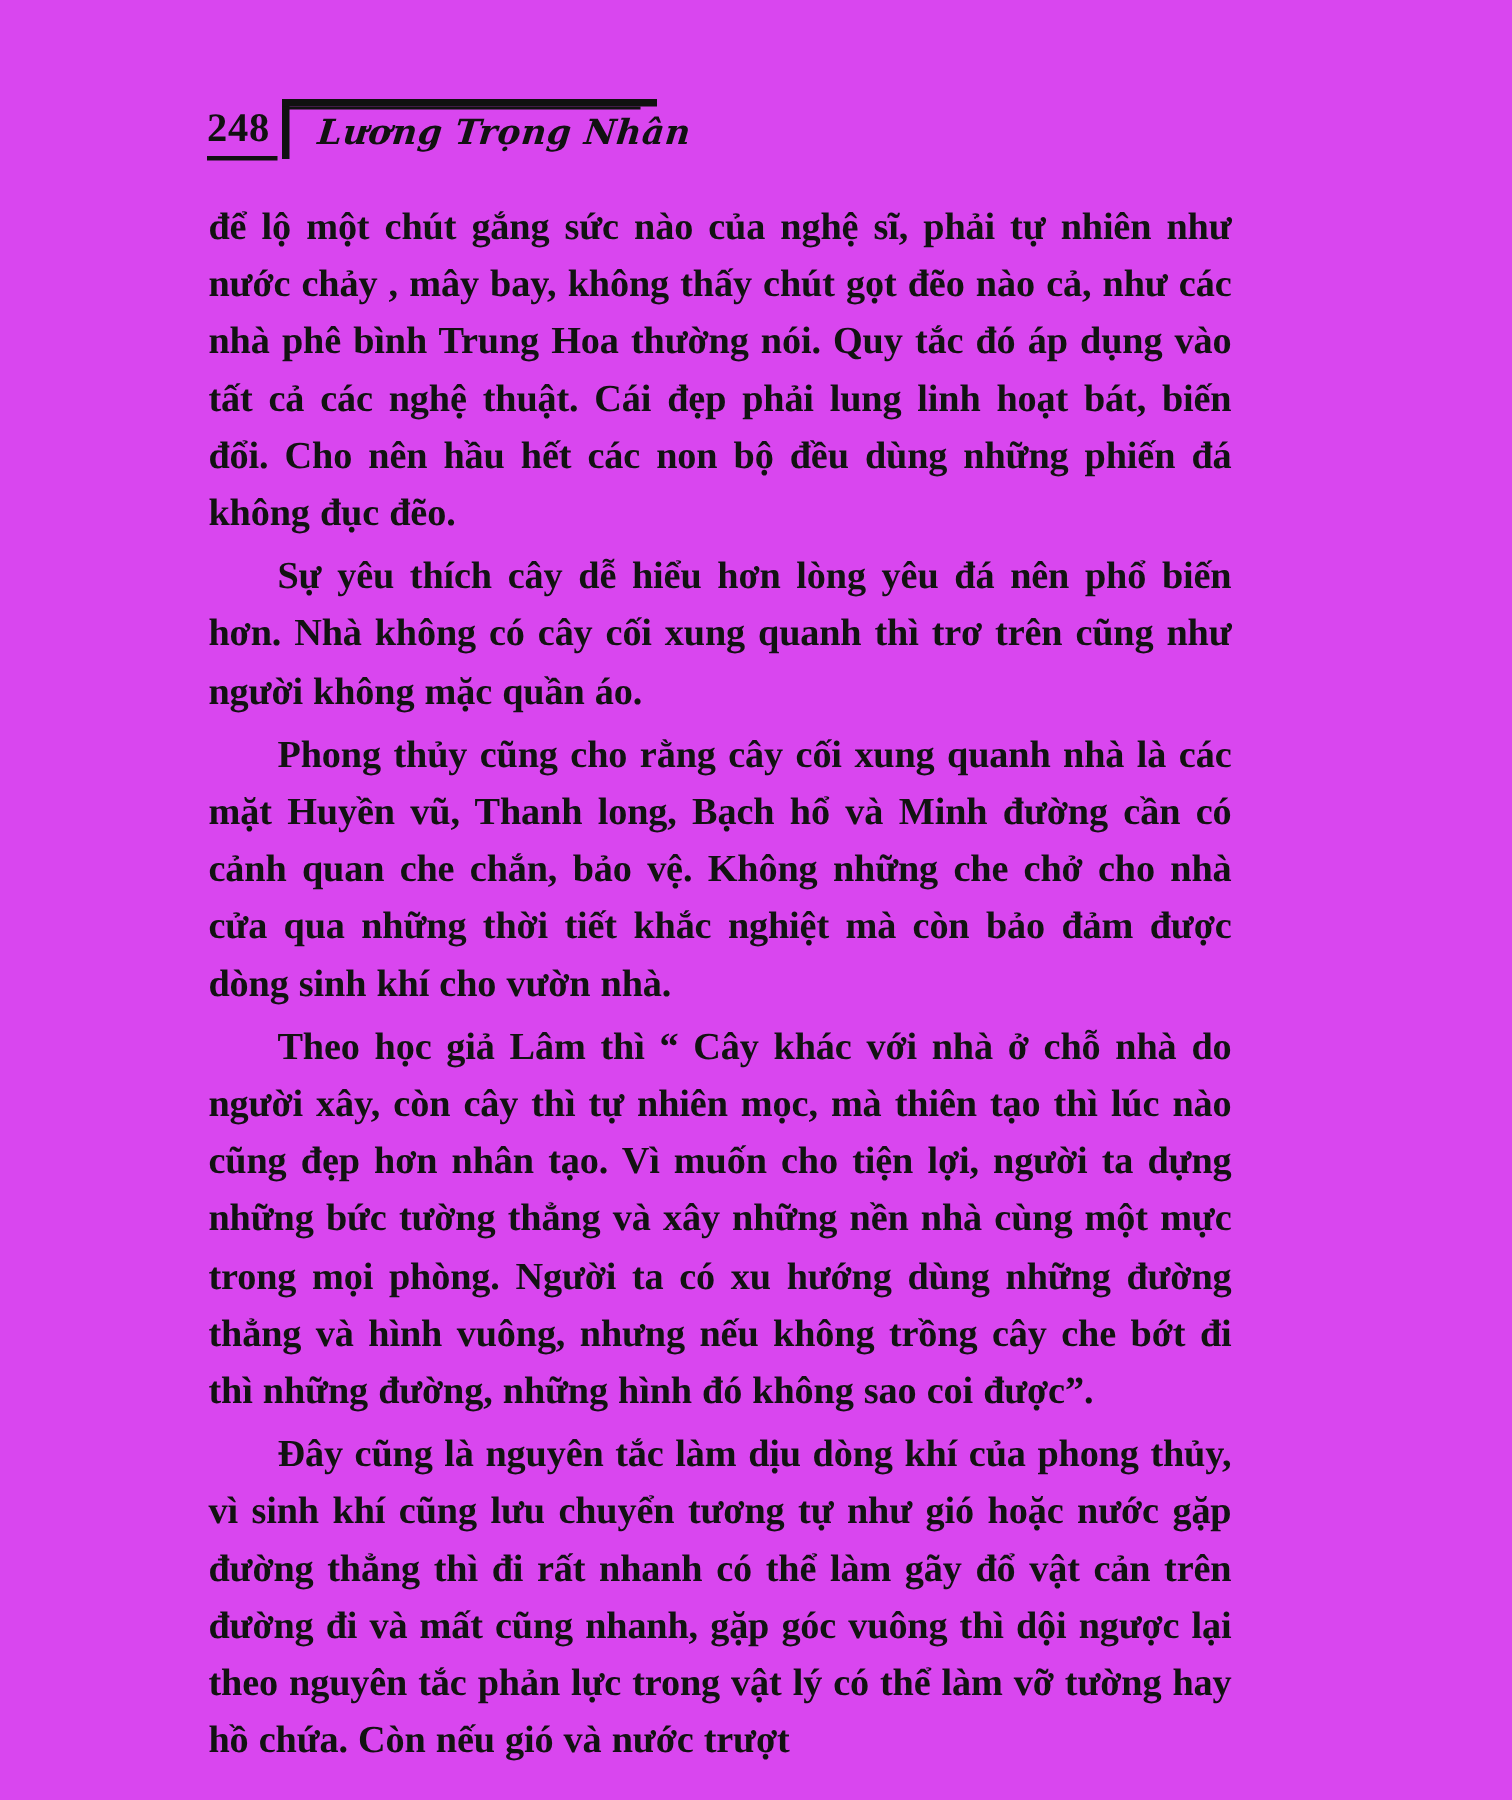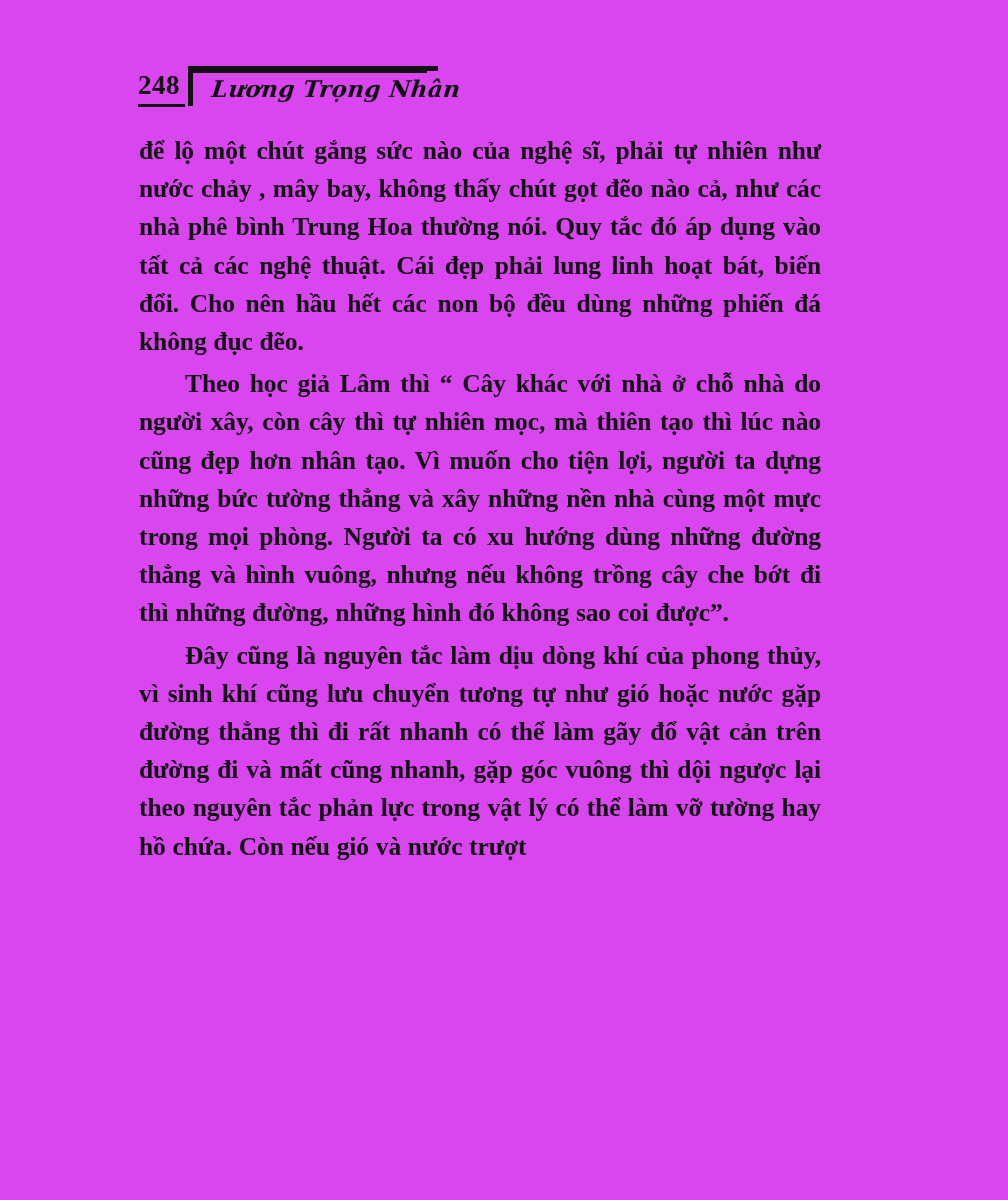--- a/index.html
+++ b/index.html
@@ -129,17 +129,19 @@
     <div class="folio">248</div>
     <div class="folio-rule"></div>
     <div class="head-stem"></div>
     <div class="head-rule"></div>
     <div class="head-rule-2"></div>
     <div class="head-author">Lương Trọng Nhân</div>
   </div>
 
   <div class="body-text">
     <p class="para first">để lộ một chút gắng sức nào của nghệ sĩ, phải tự nhiên như nước chảy , mây bay, không thấy chút gọt đẽo nào cả, như các nhà phê bình Trung Hoa thường nói. Quy tắc đó áp dụng vào tất cả các nghệ thuật. Cái đẹp phải lung linh hoạt bát, biến đổi. Cho nên hầu hết các non bộ đều dùng những phiến đá không đục đẽo.</p>
+    <p class="para">Sự yêu thích cây dễ hiểu hơn lòng yêu đá nên phổ biến hơn. Nhà không có cây cối xung quanh thì trơ trên cũng như người không mặc quần áo.</p>
+    <p class="para">Phong thủy cũng cho rằng cây cối xung quanh nhà là các mặt Huyền vũ, Thanh long, Bạch hổ và Minh đường cần có cảnh quan che chắn, bảo vệ. Không những che chở cho nhà cửa qua những thời tiết khắc nghiệt mà còn bảo đảm được dòng sinh khí cho vườn nhà.</p>
     <p class="para">Theo học giả Lâm thì “ Cây khác với nhà ở chỗ nhà do người xây, còn cây thì tự nhiên mọc, mà thiên tạo thì lúc nào cũng đẹp hơn nhân tạo. Vì muốn cho tiện lợi, người ta dựng những bức tường thẳng và xây những nền nhà cùng một mực trong mọi phòng. Người ta có xu hướng dùng những đường thẳng và hình vuông, nhưng nếu không trồng cây che bớt đi thì những đường, những hình đó không sao coi được”.</p>
     <p class="para last">Đây cũng là nguyên tắc làm dịu dòng khí của phong thủy, vì sinh khí cũng lưu chuyển tương tự như  gió hoặc nước gặp đường thẳng thì đi rất nhanh có thể làm gãy đổ vật cản trên đường đi và mất cũng nhanh, gặp góc vuông thì  dội ngược lại theo nguyên tắc phản lực trong vật lý có thể làm vỡ tường hay hồ chứa. Còn nếu gió và nước trượt</p>
   </div>
 
 </div>
 
 </body></html>

